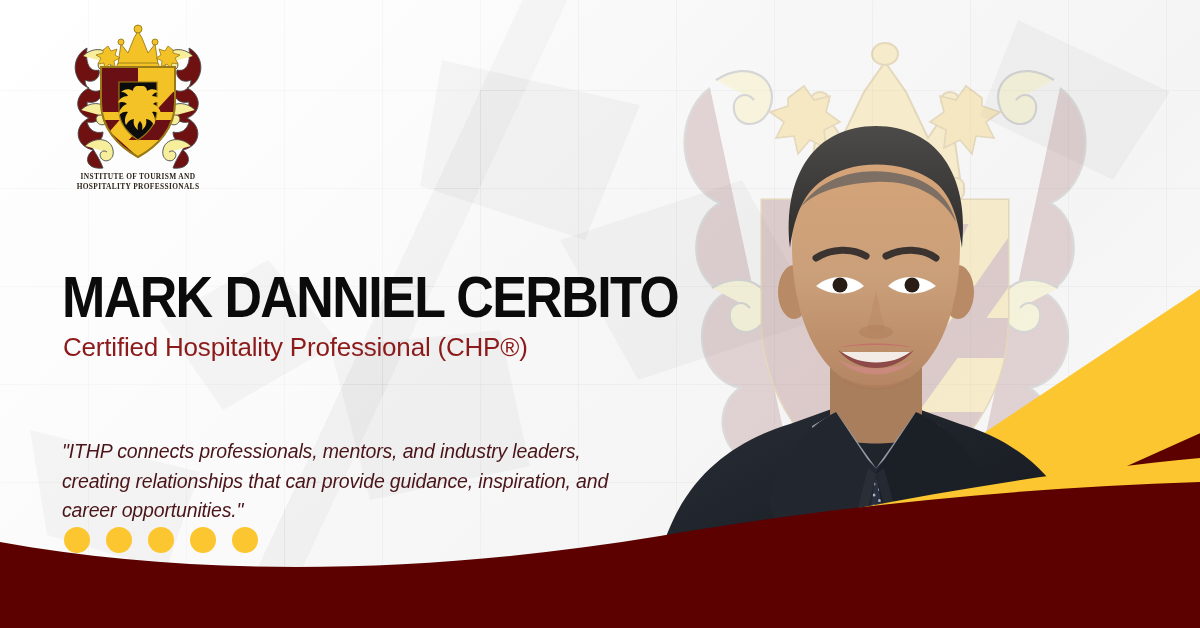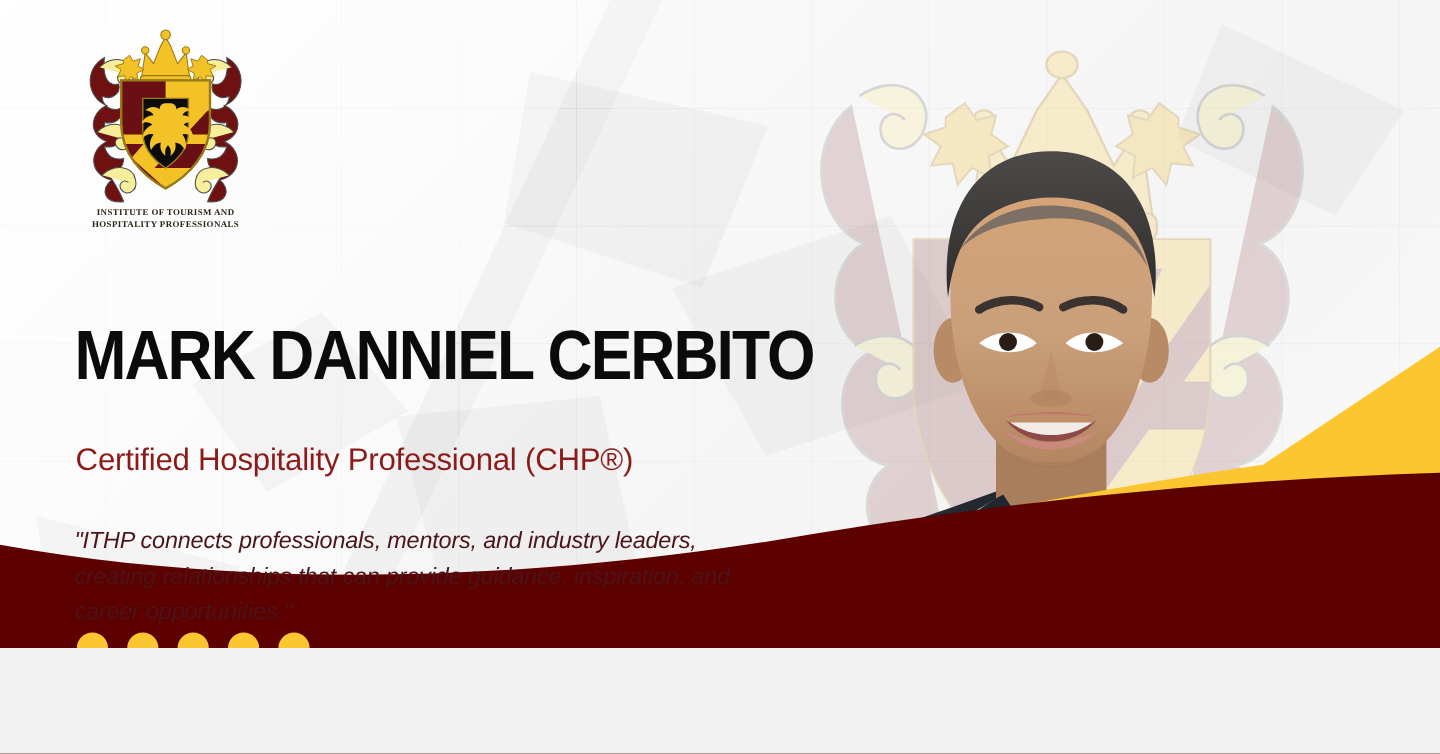--- a/index.html
+++ b/index.html
@@ -2,21 +2,21 @@
 <html><head>
 <meta charset="utf-8">
 <style>
   html,body{margin:0;padding:0;}
   body{
     width:1200px;height:628px;overflow:hidden;
     font-family:"Liberation Sans", sans-serif;
     background:#f2f2f2;
   }
   #banner{
-    position:relative;width:1200px;height:540px;overflow:hidden;
+    position:relative;width:1200px;height:628px;overflow:hidden;
     background:#fdba74;
   }
 
   
   .bg-base{
     position:absolute;inset:0;
     background:
       linear-gradient(135deg,#ffffff 0%,#f3f3f3 40%,#ededed 70%,#f7f7f7 100%);
   }
   .bg-tiles{
@@ -105,21 +105,20 @@
   .name{
     position:absolute;left:62px;top:263px;
     font-size:52px;font-weight:800;letter-spacing:-1.6px;
     color:#0b0b0b;
     transform:scaleY(1.12);transform-origin:left top;
   }
   .credential{
     position:absolute;left:63px;top:332px;
     font-size:26px;font-weight:400;letter-spacing:-.2px;
     color:#8c1a1a;
-    margin-top:36px;
   }
   .quote{
     position:absolute;left:62px;top:437px;width:575px;
     font-size:19.5px;font-style:italic;font-weight:400;
     line-height:1.52;letter-spacing:-.15px;
     color:#4a1418;
   }
   .dots{
     position:absolute;left:64px;top:527px;
     display:flex;gap:16px;

